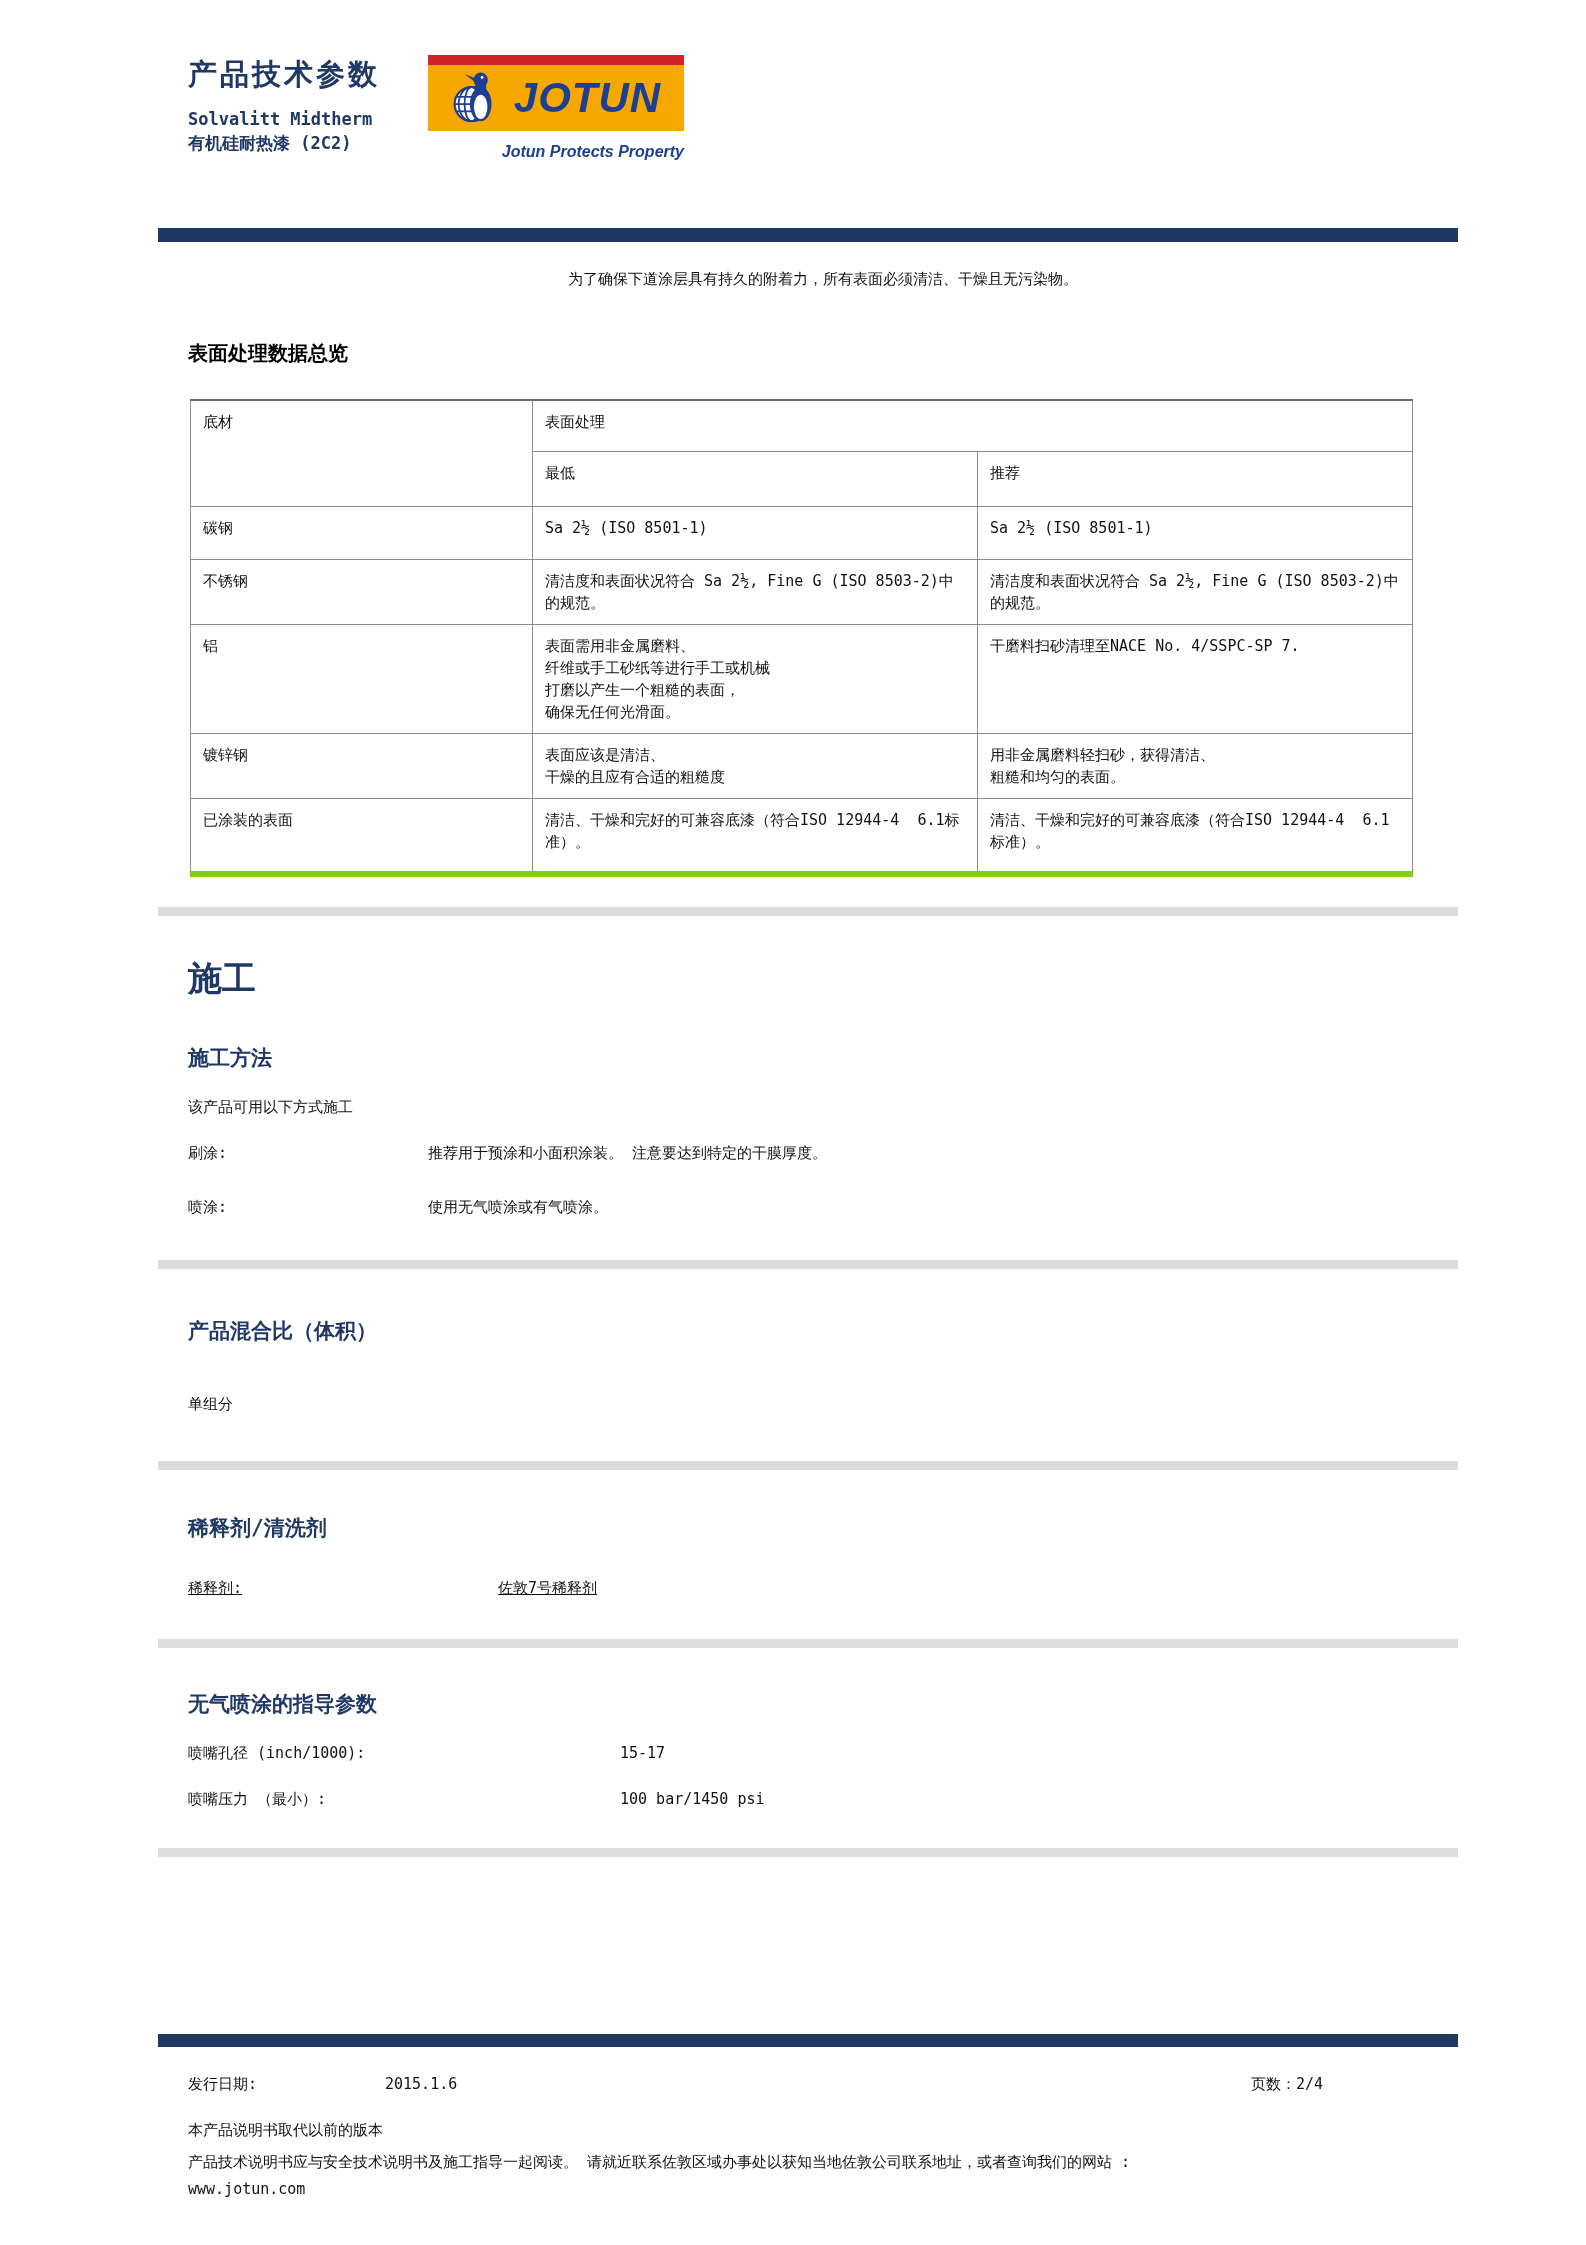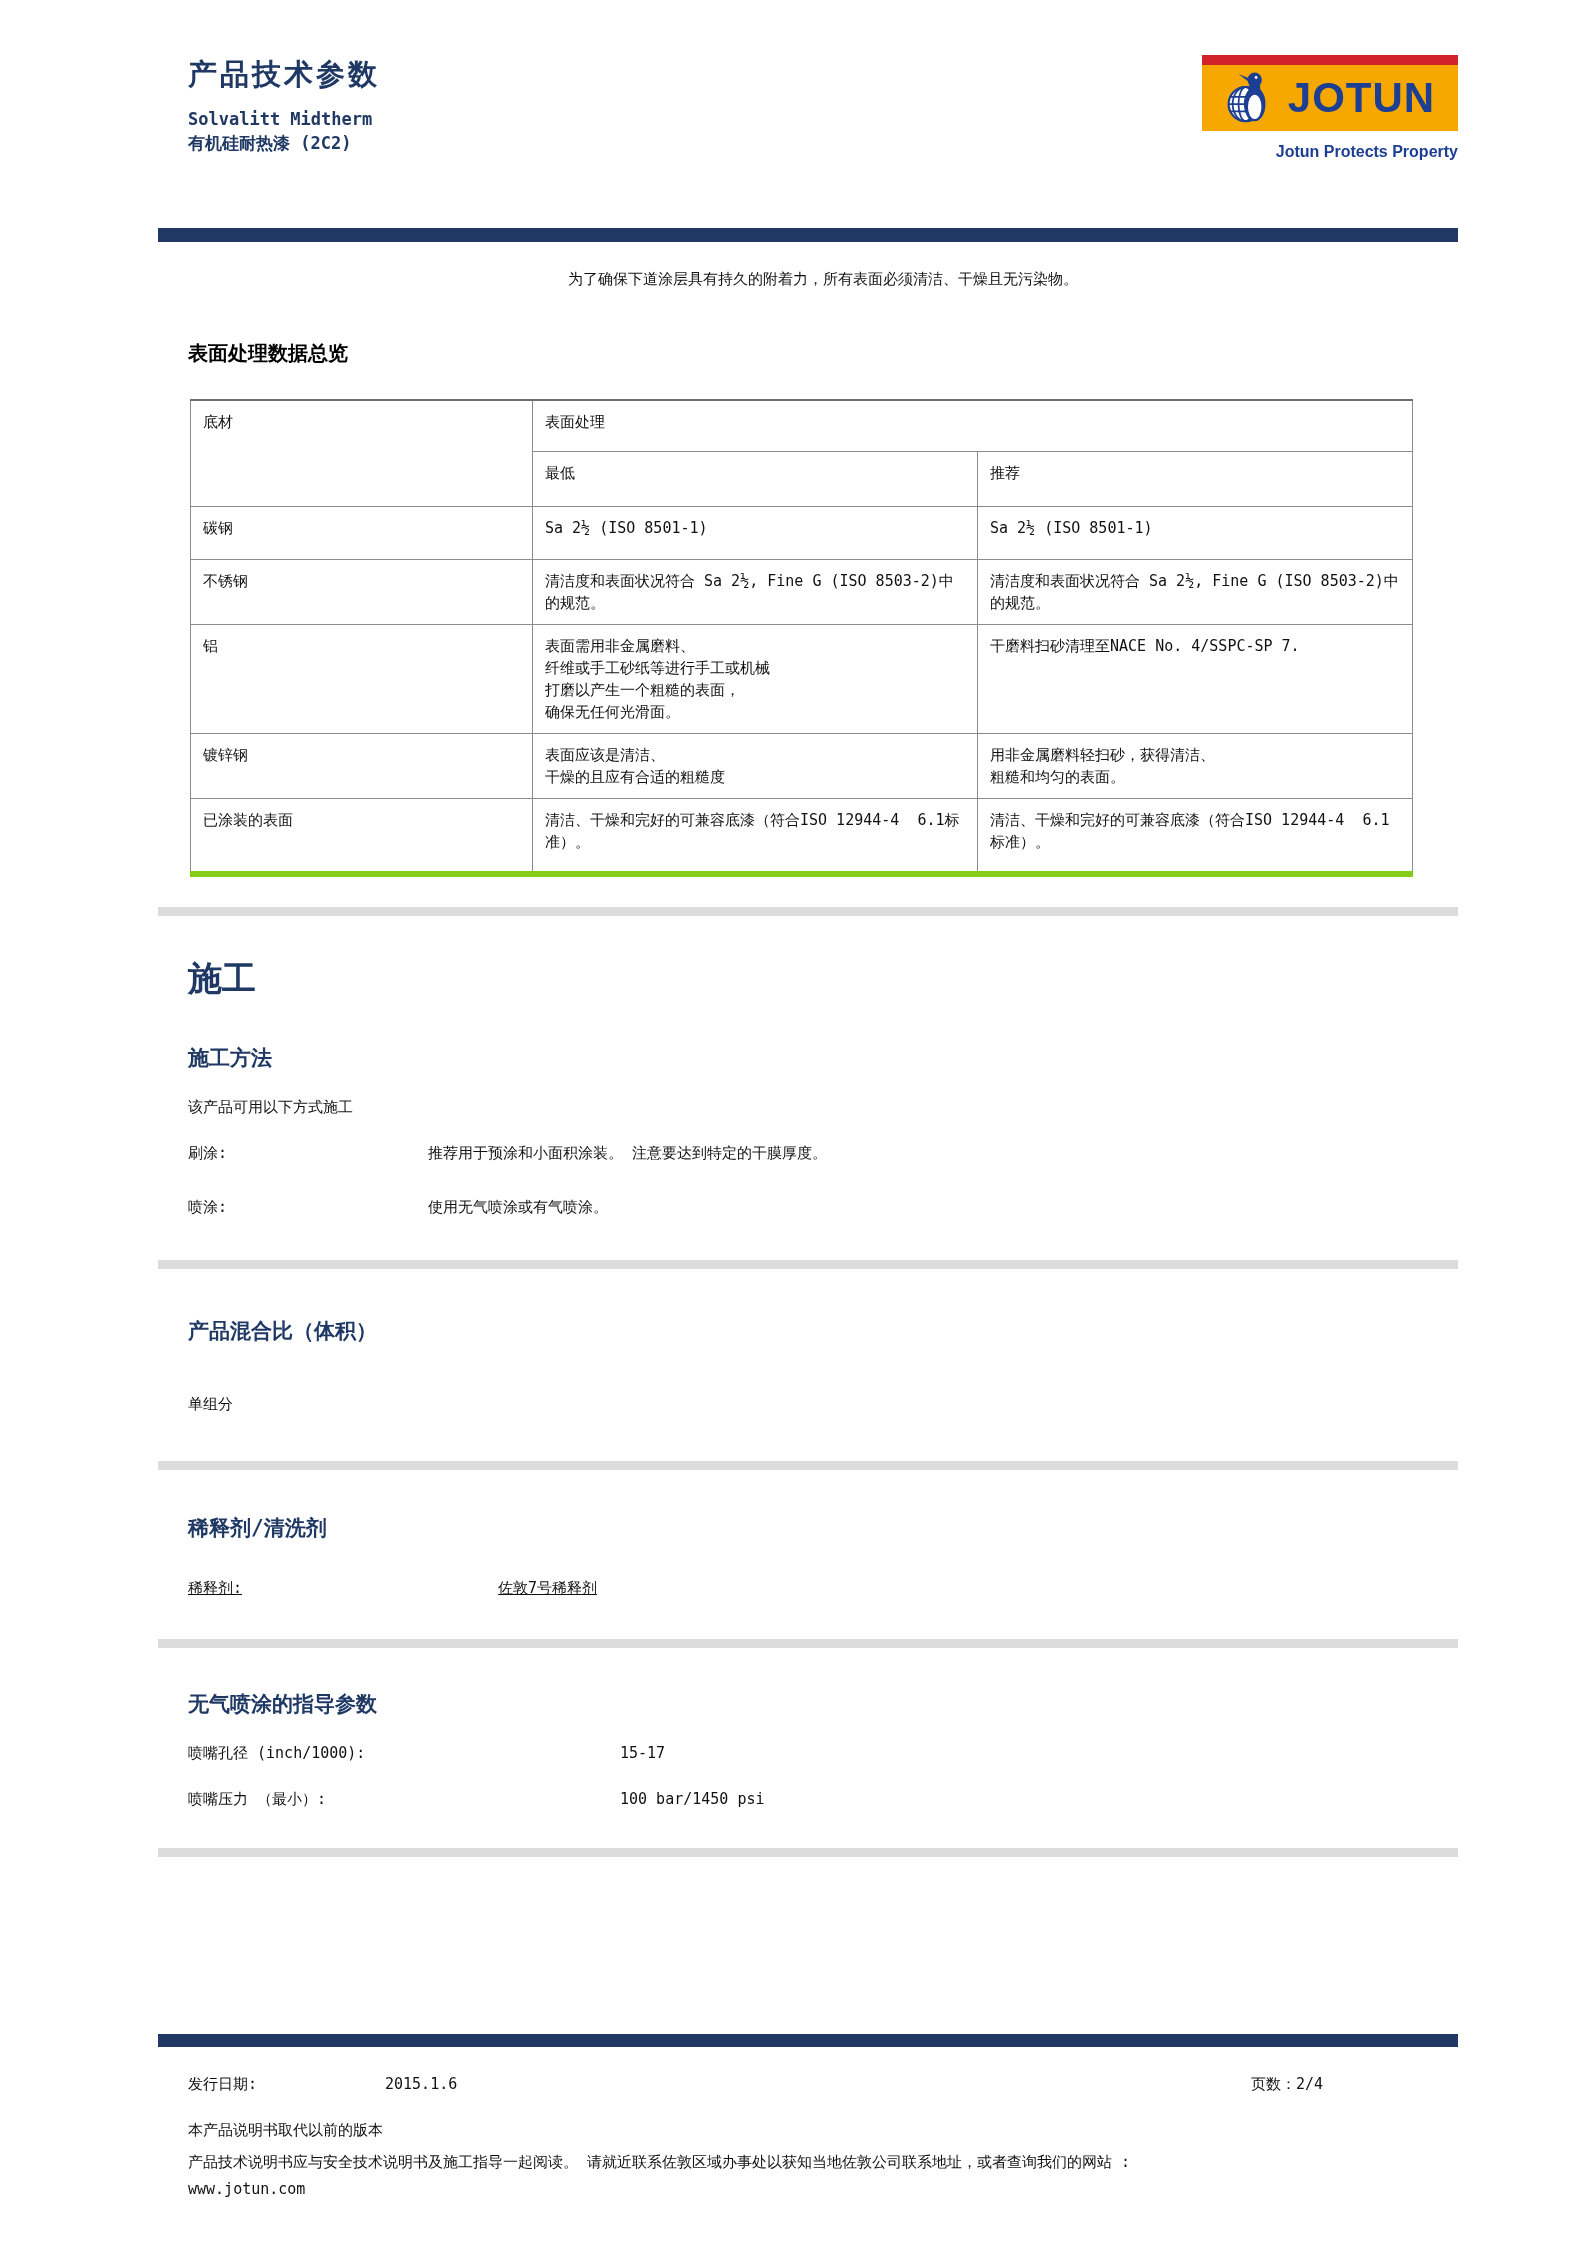--- a/index.html
+++ b/index.html
@@ -7,26 +7,26 @@
     position:relative;
     width:1586px;height:2245px;
     background:#ffffff;
     font-family:"DejaVu Sans Mono","DejaVu Sans","Liberation Sans",sans-serif;
     color:#111111;
     overflow:hidden;
   }
   .content{position:absolute;left:158px;top:0;width:1300px;}
 
   
-  .header{padding-top:55px;height:118px;display:flex;justify-content:space-between;}
+  .header{padding-top:55px;height:118px;display:flex;justify-content:flex-start;gap:48px;}
   .titles{margin-left:30px;}
   .doc-title{font-size:29px;font-weight:600;letter-spacing:3px;color:#1f3864;line-height:38px;margin:0 0 14px 0;}
   .product-name,.product-sub{font-size:17px;font-weight:bold;color:#1f3864;line-height:24px;}
 
-  .logo-block{width:256px;flex:0 0 auto;}
+  .logo-block{width:256px;flex:0 0 auto;font-style:italic;}
   .logo-stripe{height:10px;background:#d2232a;}
   .logo-box{height:66px;background:#f6a800;display:flex;align-items:center;justify-content:center;}
   .logo-icon{margin-right:9px;flex:0 0 auto;}
   .jotun-word{font-family:"Liberation Sans","DejaVu Sans",sans-serif;font-weight:800;font-size:42px;color:#1c3f93;letter-spacing:1px;line-height:1;}
   .logo-tagline{margin-top:12px;text-align:right;font-family:"Liberation Sans","DejaVu Sans",sans-serif;font-weight:bold;font-size:16px;color:#1c3f93;}
 
   .rule{height:14px;background:#1f3864;}
   .rule-top{margin-top:55px;}
 
   .indent{margin-left:30px;}

